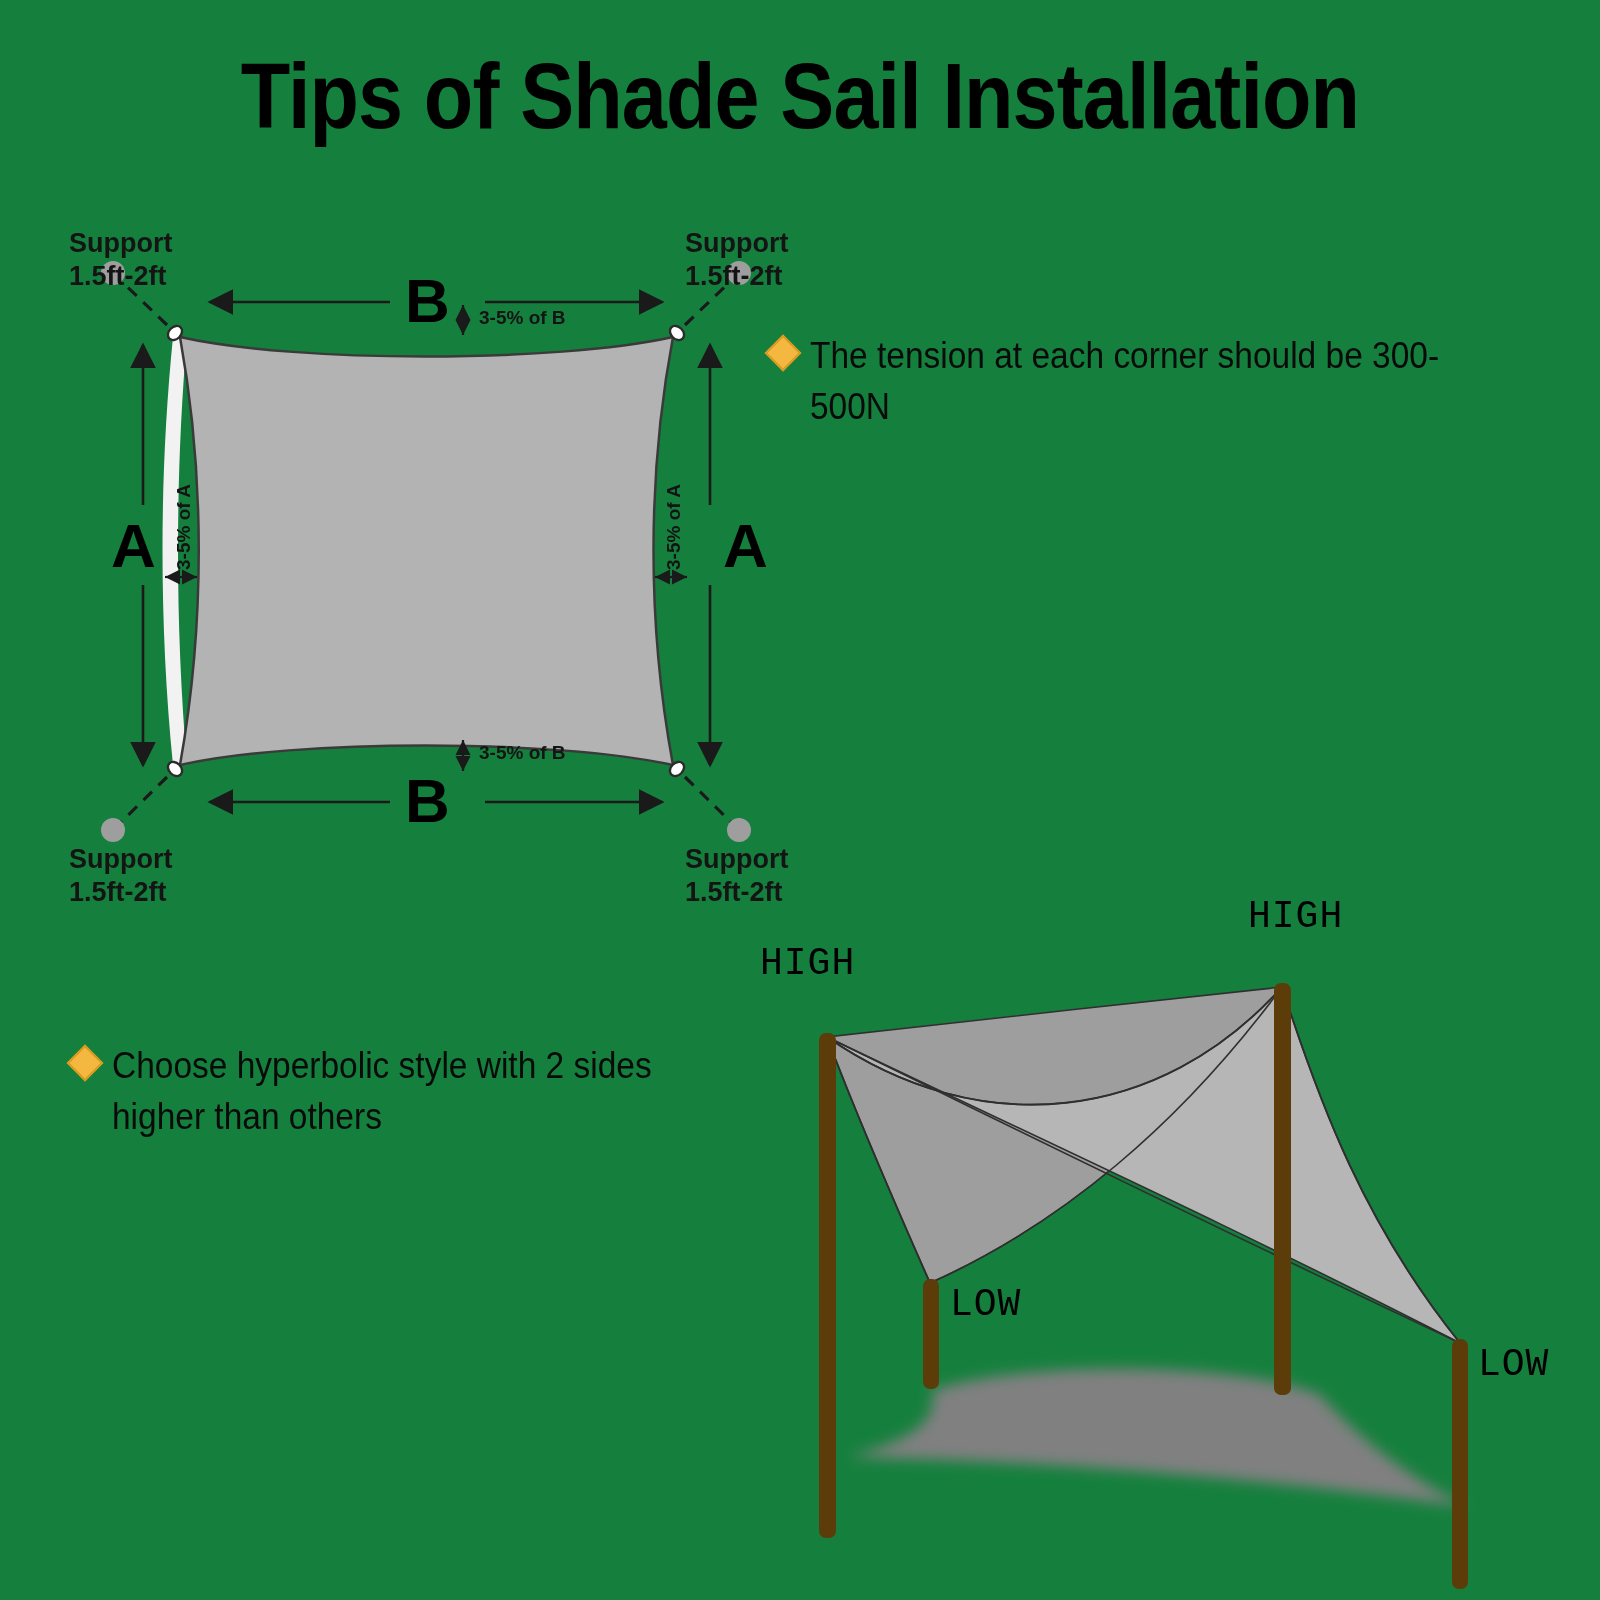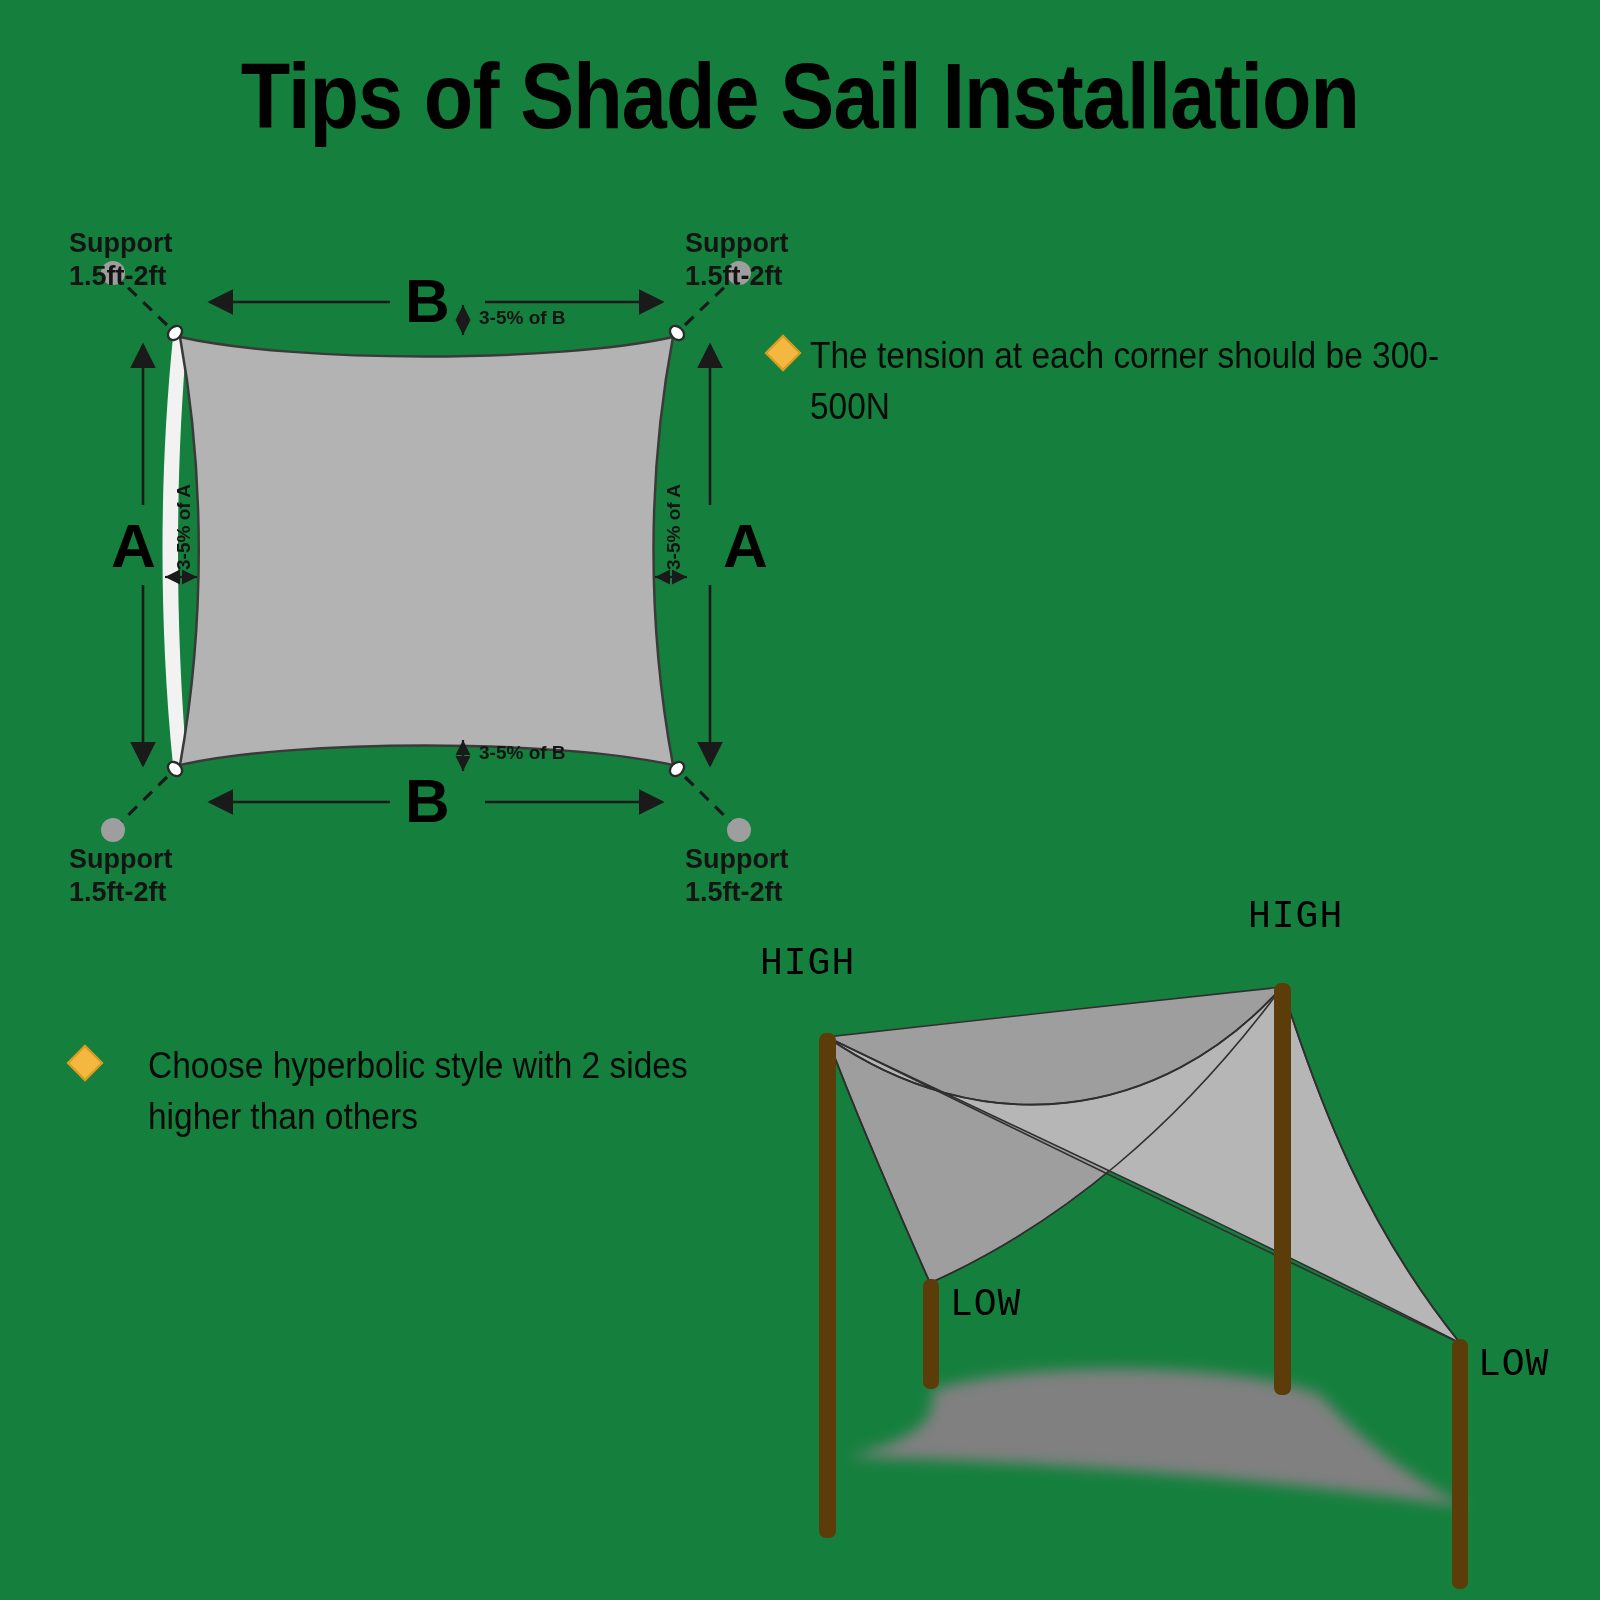--- a/index.html
+++ b/index.html
@@ -49,21 +49,21 @@
     position: absolute;
   }
   #tips-list-right { left: 770px; top: 330px; width: 790px; }
   #tips-list-bottom { left: 72px; top: 1040px; width: 700px; }
 
   .bullet-item {
     display: flex;
     align-items: flex-start;
     margin-bottom: 30px;
   }
-  #tips-list-bottom .bullet-item { margin-bottom: 46px; gap: 36px; }
+  #tips-list-bottom .bullet-item { margin-bottom: 46px; }
 
   .bullet-marker {
     flex: 0 0 auto;
     width: 26px;
     height: 26px;
     margin-top: 10px;
     margin-right: 14px;
     background: #f4b740;
     border: 2px solid #d99a1e;
     box-sizing: border-box;

